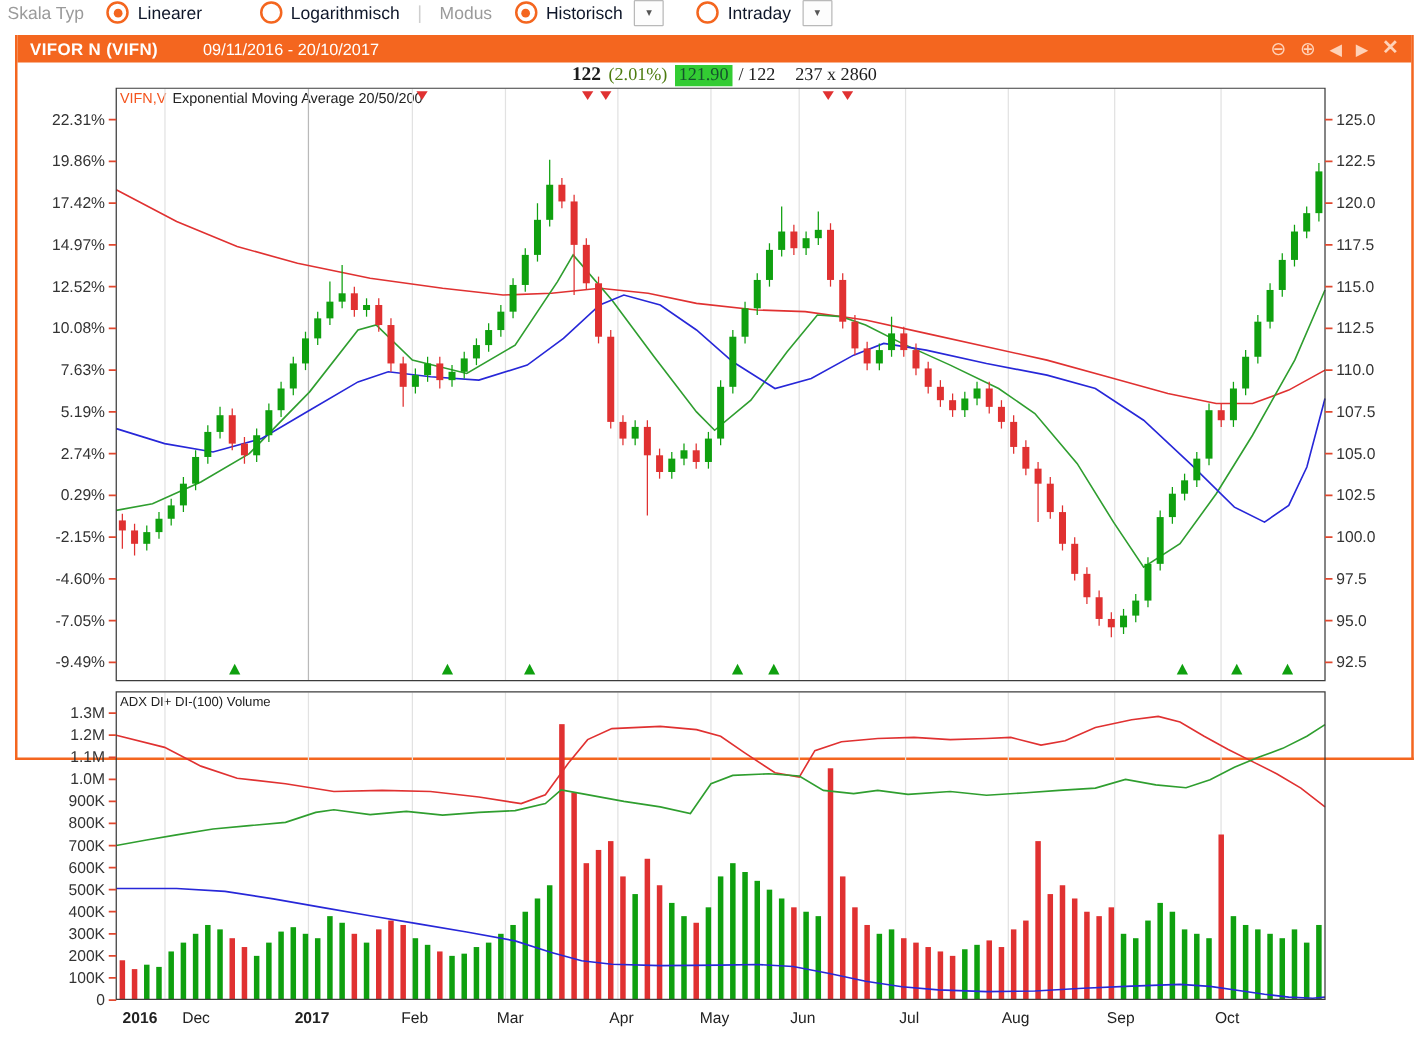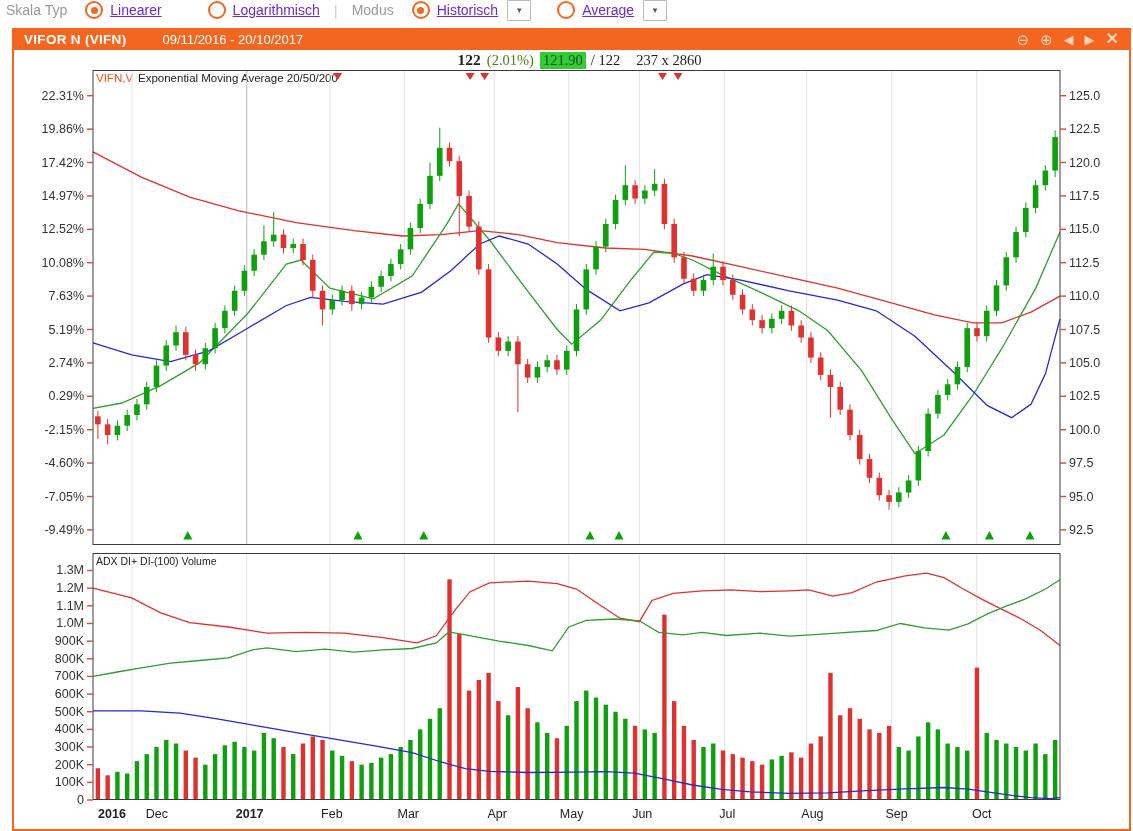--- a/index.html
+++ b/index.html
@@ -3,27 +3,27 @@
 <meta charset="utf-8">
 <style>
   html,body{margin:0;padding:0;}
   body{width:1133px;height:831px;background:#fff;font-family:"Liberation Sans",sans-serif;overflow:hidden;position:relative;}
   
   .top-controls{position:absolute;left:0;top:0;width:953px;height:26px;overflow:hidden;background:#fff;}
   .tc-inner{position:relative;top:-5px;height:30px;display:flex;align-items:center;padding-left:6px;font-size:14px;color:#333;white-space:nowrap;}
   .tc-label{color:#9a9a9a;margin-right:18px;}
   .radio{width:14px;height:14px;border:2px solid #f4661f;border-radius:50%;display:inline-flex;align-items:center;justify-content:center;background:#fff;flex:none;}
   .radio .dot{width:7px;height:7px;border-radius:50%;background:#f4661f;}
-  .radio-label{margin:0 0 0 7px;color:#6d28d9;text-decoration:underline;}
+  .radio-label{margin:0 0 0 7px;color:#0f172a;}
   .gap-lg{width:46px;flex:none;}
   .gap-md{width:26px;flex:none;}
   .tc-divider{color:#cfcfcf;margin:0 14px;font-size:15px;}
   .dd-btn{width:22px;height:19px;border:1px solid #b9b9b9;background:#fdfdfd;margin-left:9px;display:inline-flex;align-items:center;justify-content:center;font-size:9px;color:#555;border-radius:1px;}
   
-  .widget{position:absolute;left:12px;top:28px;width:1119px;height:803px;box-sizing:border-box;background:#fff;
+  .widget{position:absolute;left:12px;top:28px;width:1119px;height:580px;box-sizing:border-box;background:#fff;
           border-left:2px solid #f4661f;border-right:2px solid #f4661f;border-bottom:2px solid #f4661f;text-align:right;}
   .titlebar{height:22px;background:#f4661f;color:#fff;display:flex;align-items:center;padding:0 10px;}
   .tb-title{font-weight:bold;font-size:13.5px;letter-spacing:.3px;}
   .tb-range{margin-left:36px;font-size:13px;}
   .tb-icons{margin-left:auto;display:flex;align-items:center;gap:11px;}
   .tb-ico{color:#ffd2b8;font-size:15px;line-height:1;cursor:pointer;}
   .tb-ico.small{font-size:13px;}
   .tb-ico.close{font-size:16px;font-weight:bold;}
   
   .infobar{height:20px;display:flex;align-items:center;justify-content:center;font-family:"Liberation Serif",serif;font-size:14.5px;color:#1c1c1c;padding-left:16px;}
@@ -55,21 +55,21 @@
     <span class="tc-label">Modus</span>
     <span class="radio">
         <span class="dot"></span>
       </span>
     <span class="radio-label">Historisch</span>
     <span class="dd-btn">
         <span>▾</span>
       </span>
     <span class="gap-md"></span>
     <span class="radio"></span>
-    <span class="radio-label">Average</span>
+    <span class="radio-label">Intraday</span>
     <span class="dd-btn">
         <span>▾</span>
       </span>
   </div>
 </div>
 
 <div class="widget">
   <div class="titlebar">
     <span class="tb-title">VIFOR N (VIFN)</span>
     <span class="tb-range">09/11/2016 - 20/10/2017</span>

